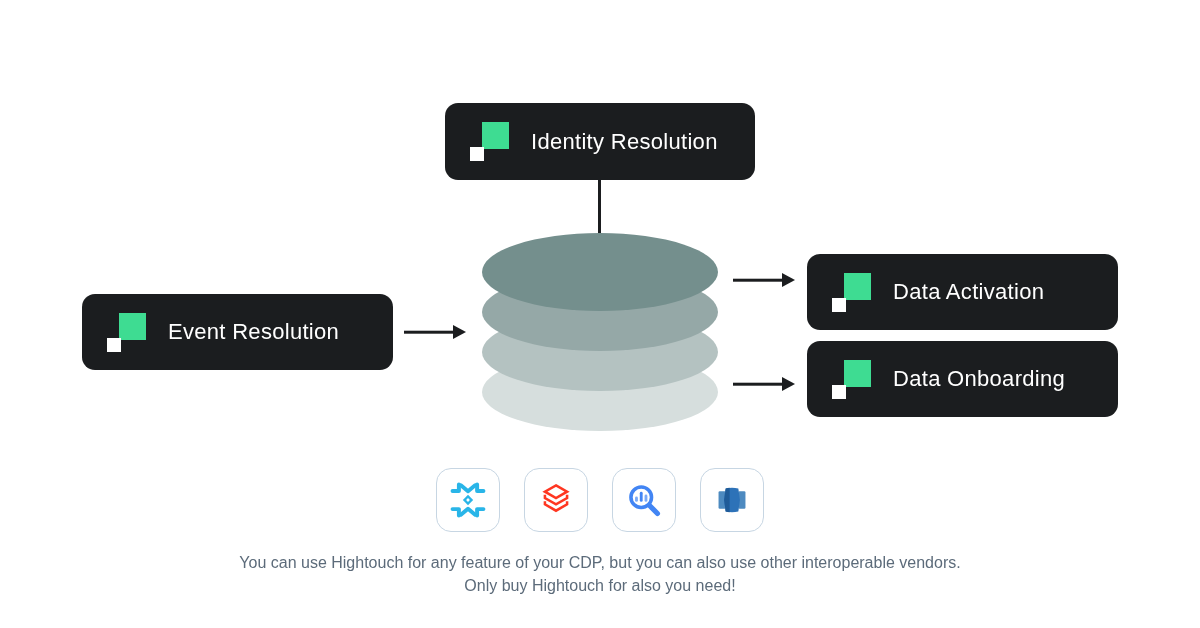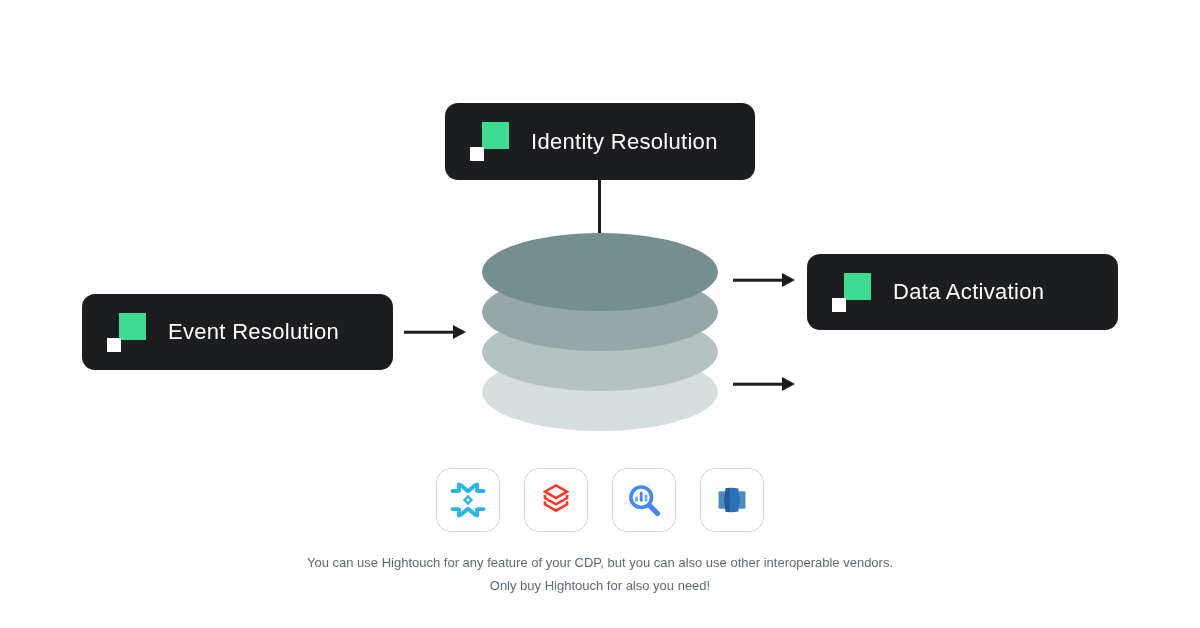--- a/index.html
+++ b/index.html
@@ -108,21 +108,21 @@
   .tile-3 { left: 612px; }
   .tile-4 { left: 700px; }
   .vendor-svg { width: 38px; height: 38px; display: block; }
 
   
   .caption {
     position: absolute;
     left: 0; right: 0; top: 551px;
     text-align: center;
     color: var(--caption-text, #5c6b7a);
-    font-size: 13px;
+    font-size: 16px;
     line-height: 23px;
     font-weight: 400;
   }
   .caption p { margin: 0; }
 </style>
 </head>
 <body>
 
 <div class="canvas" style="--badge-bg: #1b1d1f; --badge-text: #ffffff; --brand-green: #3edc92; --logo-white: #ffffff; --arrow: #1b1d1f; --caption-text: #5c6b7a; --tile-border: #c7d6e3; --tile-bg: #ffffff;">
 
@@ -143,20 +143,27 @@
   </div>
 
   <div class="badge badge-activation">
     <div class="ht-logo">
       <div class="ht-green"></div>
       <div class="ht-white"></div>
     </div>
     <span class="badge-label">Data Activation</span>
   </div>
 
+  <div class="badge badge-onboarding">
+    <div class="ht-logo">
+      <div class="ht-green"></div>
+      <div class="ht-white"></div>
+    </div>
+    <span class="badge-label">Data Onboarding</span>
+  </div>
 
   <div class="v-connector"></div>
 
   <div class="arrow arrow-left">
     <div class="arrow-shaft"></div>
     <div class="arrow-head"></div>
   </div>
   <div class="arrow arrow-right-1">
     <div class="arrow-shaft"></div>
     <div class="arrow-head"></div>

